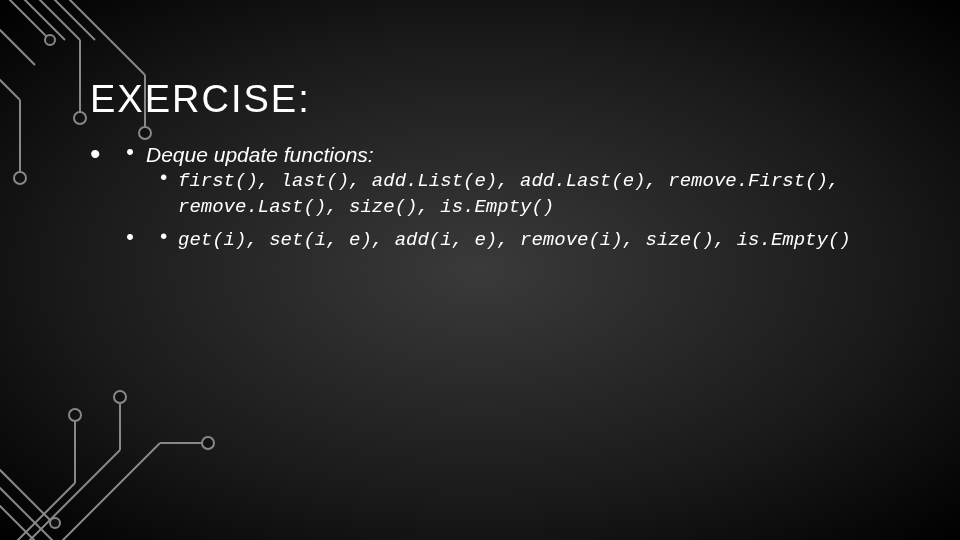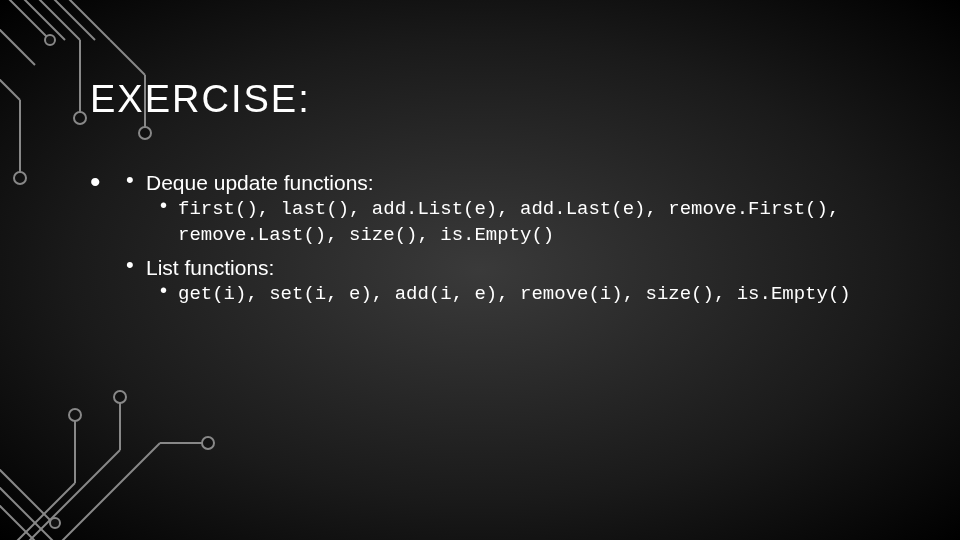--- a/index.html
+++ b/index.html
@@ -14,30 +14,30 @@
   .content {
     position: absolute;
     top: 78px;
     left: 90px;
     right: 40px;
   }
   h1 {
     font-size: 38px;
     font-weight: 400;
     letter-spacing: 2px;
-    margin-bottom: 50px;
+    margin-bottom: 22px;
   }
   ul { list-style: none; }
   .level1 > li { position: relative; padding-left: 24px; margin-bottom: 6px; }
   .level1 > li::before {
     content: "•"; position: absolute; left: 0; top: -4px;
     font-size: 30px; line-height: 1;
   }
   .level1 > li > .text { font-size: 25px; line-height: 1.3; }
-  .level2 { margin-top: 20px; margin-left: 12px; }
+  .level2 { margin-top: 20px; margin-left: 12px; font-style: italic; }
   .level2 > li { position: relative; padding-left: 20px; margin-bottom: 4px; }
   .level2 > li::before {
     content: "•"; position: absolute; left: 0; top: -2px;
     font-size: 22px; line-height: 1;
   }
   .level2 > li > .text { font-size: 21px; }
   .level3 { margin-top: 2px; margin-left: 14px; }
   .level3 > li { position: relative; padding-left: 18px; margin-bottom: 8px; }
   .level3 > li::before {
     content: "•"; position: absolute; left: 0; top: -2px;
@@ -97,21 +97,20 @@
       <ul class="level2">
         <li>
           <span class="text">Deque update functions:</span>
           <ul class="level3">
             <li>
               <span class="text">first(), last(), add.List(e), add.Last(e), remove.First(), remove.Last(), size(), is.Empty()</span>
             </li>
           </ul>
         </li>
         <li>
-          <span class="text">List functions:</span>
           <ul class="level3">
             <li>
               <span class="text">get(i), set(i, e), add(i, e), remove(i), size(), is.Empty()</span>
             </li>
           </ul>
         </li>
       </ul>
     </li>
   </ul>
 </div>

